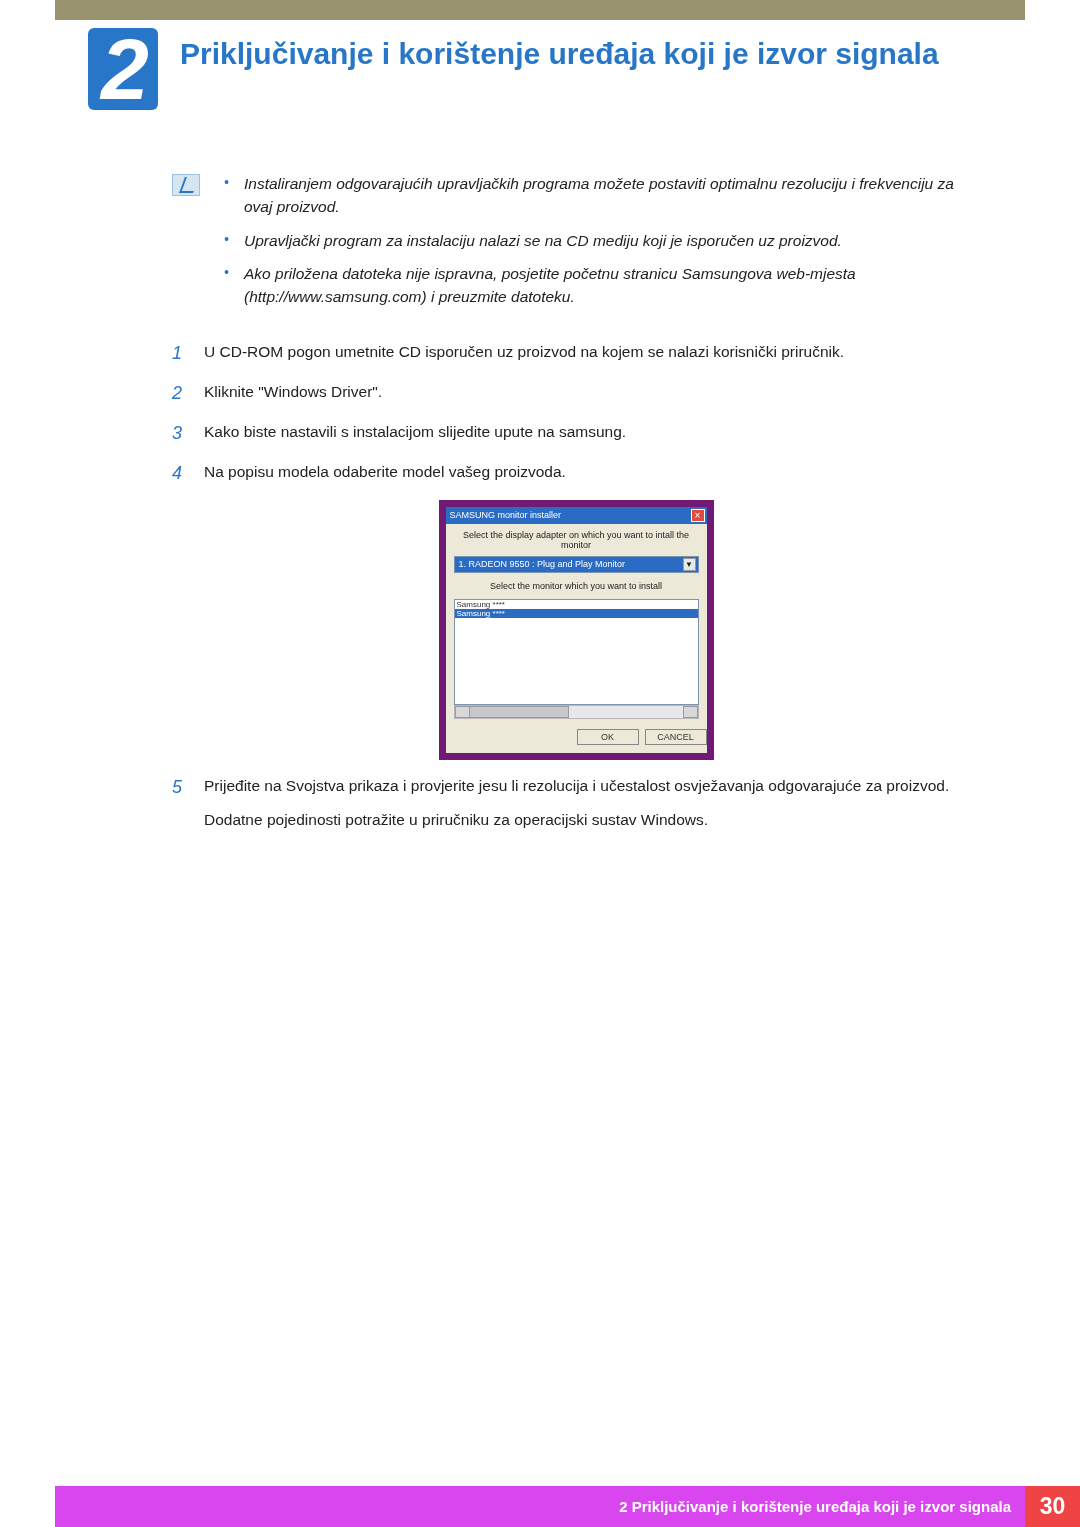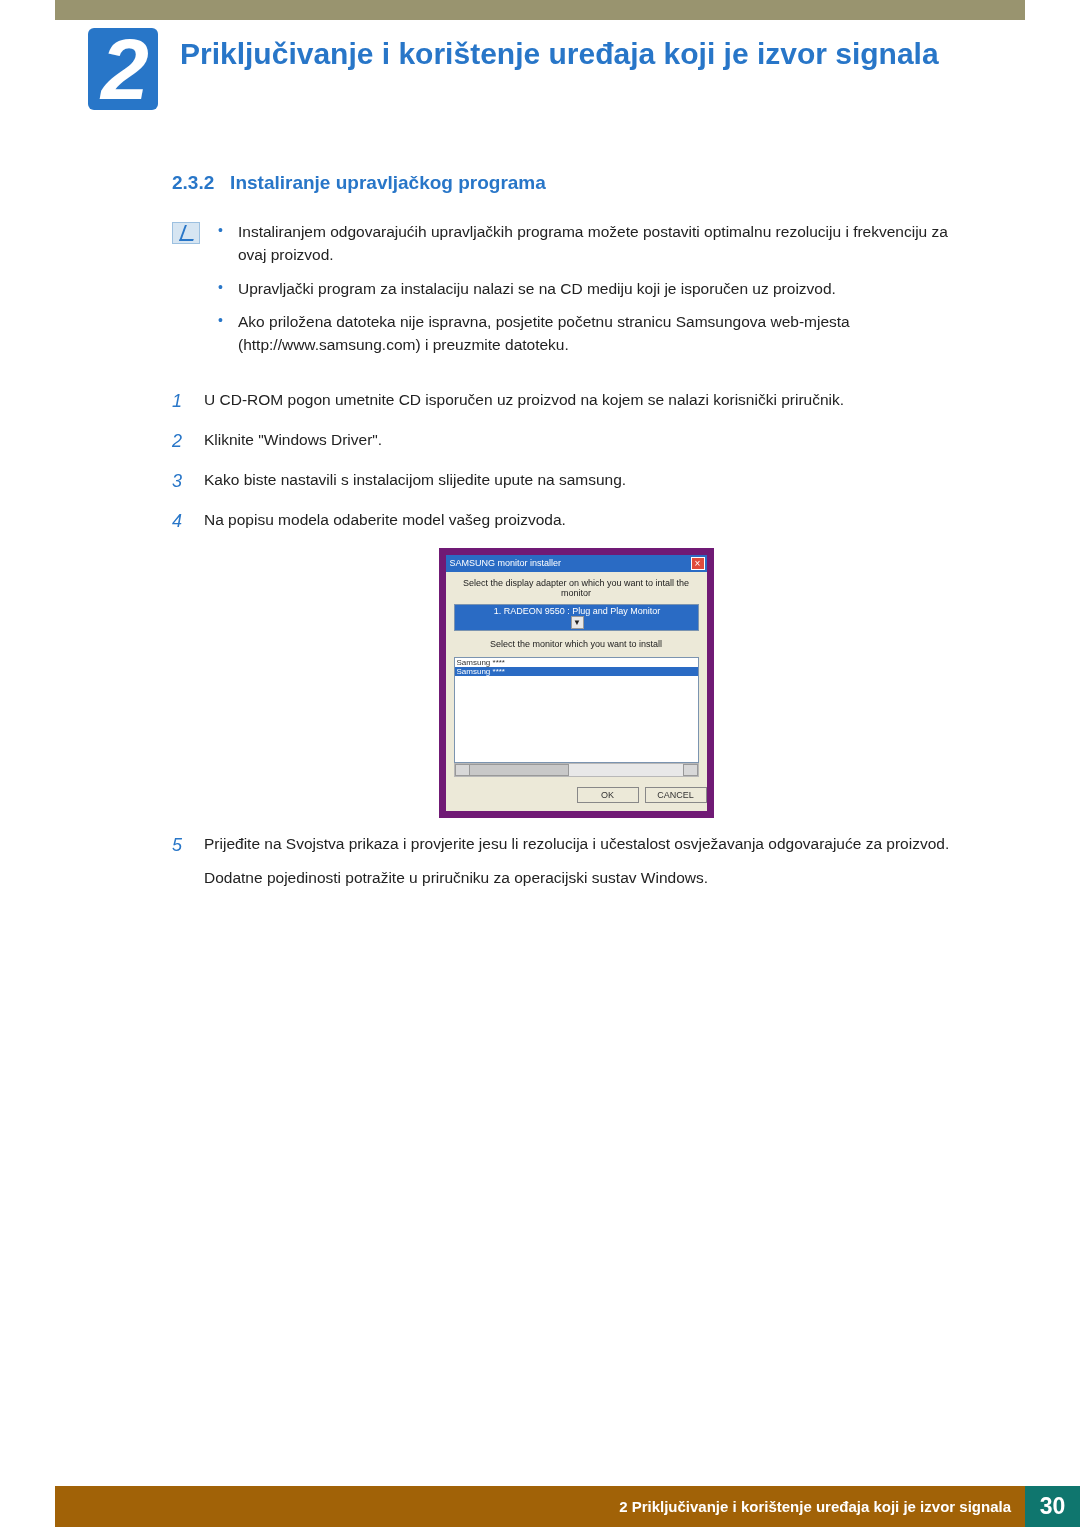--- a/index.html
+++ b/index.html
@@ -48,22 +48,23 @@
   }
   .section-heading {
     color: #2876c8;
     font-size: 19px;
     font-weight: bold;
     margin-bottom: 26px;
   }
   .note-block {
     display: flex;
     align-items: flex-start;
-    gap: 18px;
+    gap: 24px;
     margin-bottom: 22px;
+    font-style: italic;
   }
   .note-icon {
     width: 28px;
     height: 22px;
     background: #d6e5f2;
     border: 1px solid #9cc0e0;
     position: relative;
     flex-shrink: 0;
     margin-top: 2px;
   }
@@ -150,21 +151,20 @@
   }
   .ss-dropdown {
     margin: 0 8px 2px;
     background: #2a6bc4;
     color: #fff;
     display: flex;
     justify-content: space-between;
     align-items: center;
     padding: 1px 2px 1px 4px;
     border: 1px solid #7b94b0;
-    flex-direction: column;
   }
   .ss-dropdown-arrow {
     width: 13px;
     height: 13px;
     background: #e8e8e8;
     color: #222;
     text-align: center;
     line-height: 12px;
     font-size: 8px;
     border: 1px solid #999;
@@ -221,31 +221,31 @@
   .footer {
     position: absolute;
     bottom: 0;
     left: 0;
     right: 0;
     display: flex;
     justify-content: flex-end;
     align-items: stretch;
   }
   .footer-text {
-    background: #a16207;
+    background: #d946ef;
     color: #fff;
     font-size: 15px;
     font-weight: bold;
     padding: 12px 14px;
     flex: 1;
     text-align: right;
     margin-left: 55px;
   }
   .footer-page {
-    background: #0f766e;
+    background: #ef4444;
     color: #fff;
     font-size: 23px;
     font-weight: bold;
     width: 55px;
     display: flex;
     align-items: center;
     justify-content: center;
   }
 </style>
 </head>
@@ -253,25 +253,20 @@
 
 <div class="top-banner"></div>
 
 <div class="chapter-header">
   <div class="chapter-badge">2</div>
   <div class="chapter-title">Priključivanje i korištenje uređaja koji je izvor signala</div>
 </div>
 
 <div class="section">
 
-  <div class="section-heading">
-    <span>2.3.2</span>
-    &nbsp;
-    <span>Instaliranje upravljačkog programa</span>
-  </div>
 
   <div class="note-block">
     <div class="note-icon"></div>
     <ul class="bullet-list">
       <li>Instaliranjem odgovarajućih upravljačkih programa možete postaviti optimalnu rezoluciju i frekvenciju za ovaj proizvod.</li>
       <li>Upravljački program za instalaciju nalazi se na CD mediju koji je isporučen uz proizvod.</li>
       <li>Ako priložena datoteka nije ispravna, posjetite početnu stranicu Samsungova web-mjesta (http://www.samsung.com) i preuzmite datoteku.</li>
     </ul>
   </div>
 

